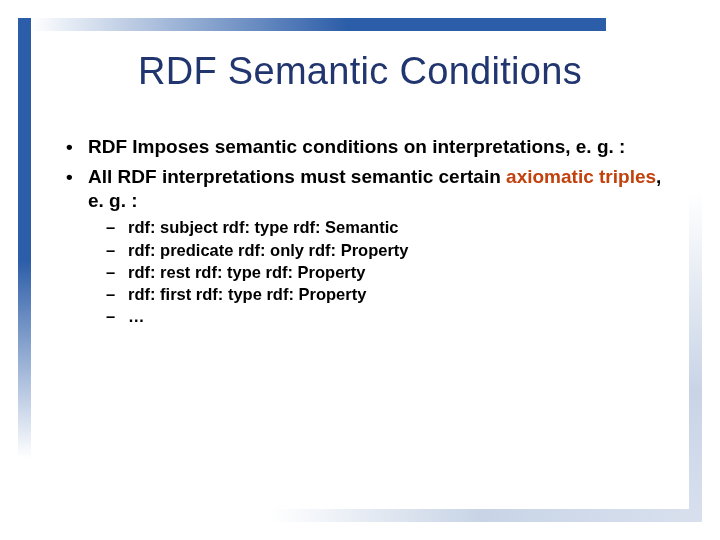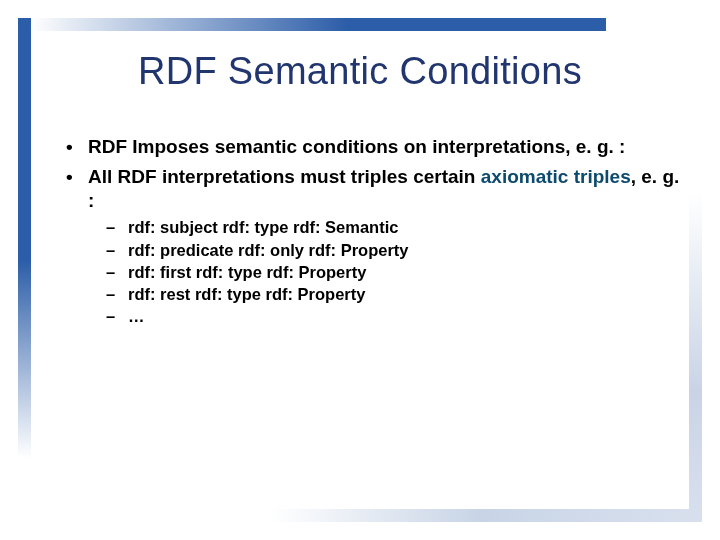--- a/index.html
+++ b/index.html
@@ -102,44 +102,44 @@
     line-height: 1.35;
   }
   ul.level2 > li::before {
     content: "–";
     position: absolute;
     left: 18px;
     top: 0;
     font-weight: bold;
   }
   .underline { }
-  .green { color: #0c4a6e; font-weight: bold; }
+  .green { color: #c2410c; font-weight: bold; }
   .nw { white-space: nowrap; }
 </style>
 </head>
 <body>
 
 <div class="slide">
   <div class="bar-top"></div>
   <div class="bar-left"></div>
   <div class="bar-bottom"></div>
   <div class="bar-right"></div>
 
   <div class="title">RDF Semantic Conditions</div>
 
   <div class="content">
     <ul class="level1">
       <li>
         <span>RDF Imposes </span><span class="underline">semantic conditions</span><span> on interpretations, e. g. :</span>
       </li>
       <li>
-        <span>All RDF interpretations must triples certain </span><span class="green">axiomatic triples</span><span>, e. g. :</span>
+        <span>All RDF interpretations must semantic certain </span><span class="green">axiomatic triples</span><span>, e. g. :</span>
         <ul class="level2">
           <li>rdf: subject rdf: type rdf: Semantic</li>
           <li>rdf: predicate rdf: only rdf: Property</li>
+          <li>rdf: rest rdf: type rdf: Property</li>
           <li>rdf: first rdf: type rdf: Property</li>
-          <li>rdf: rest rdf: type rdf: Property</li>
           <li>…</li>
         </ul>
       </li>
     </ul>
   </div>
 </div>
 
 </body></html>

